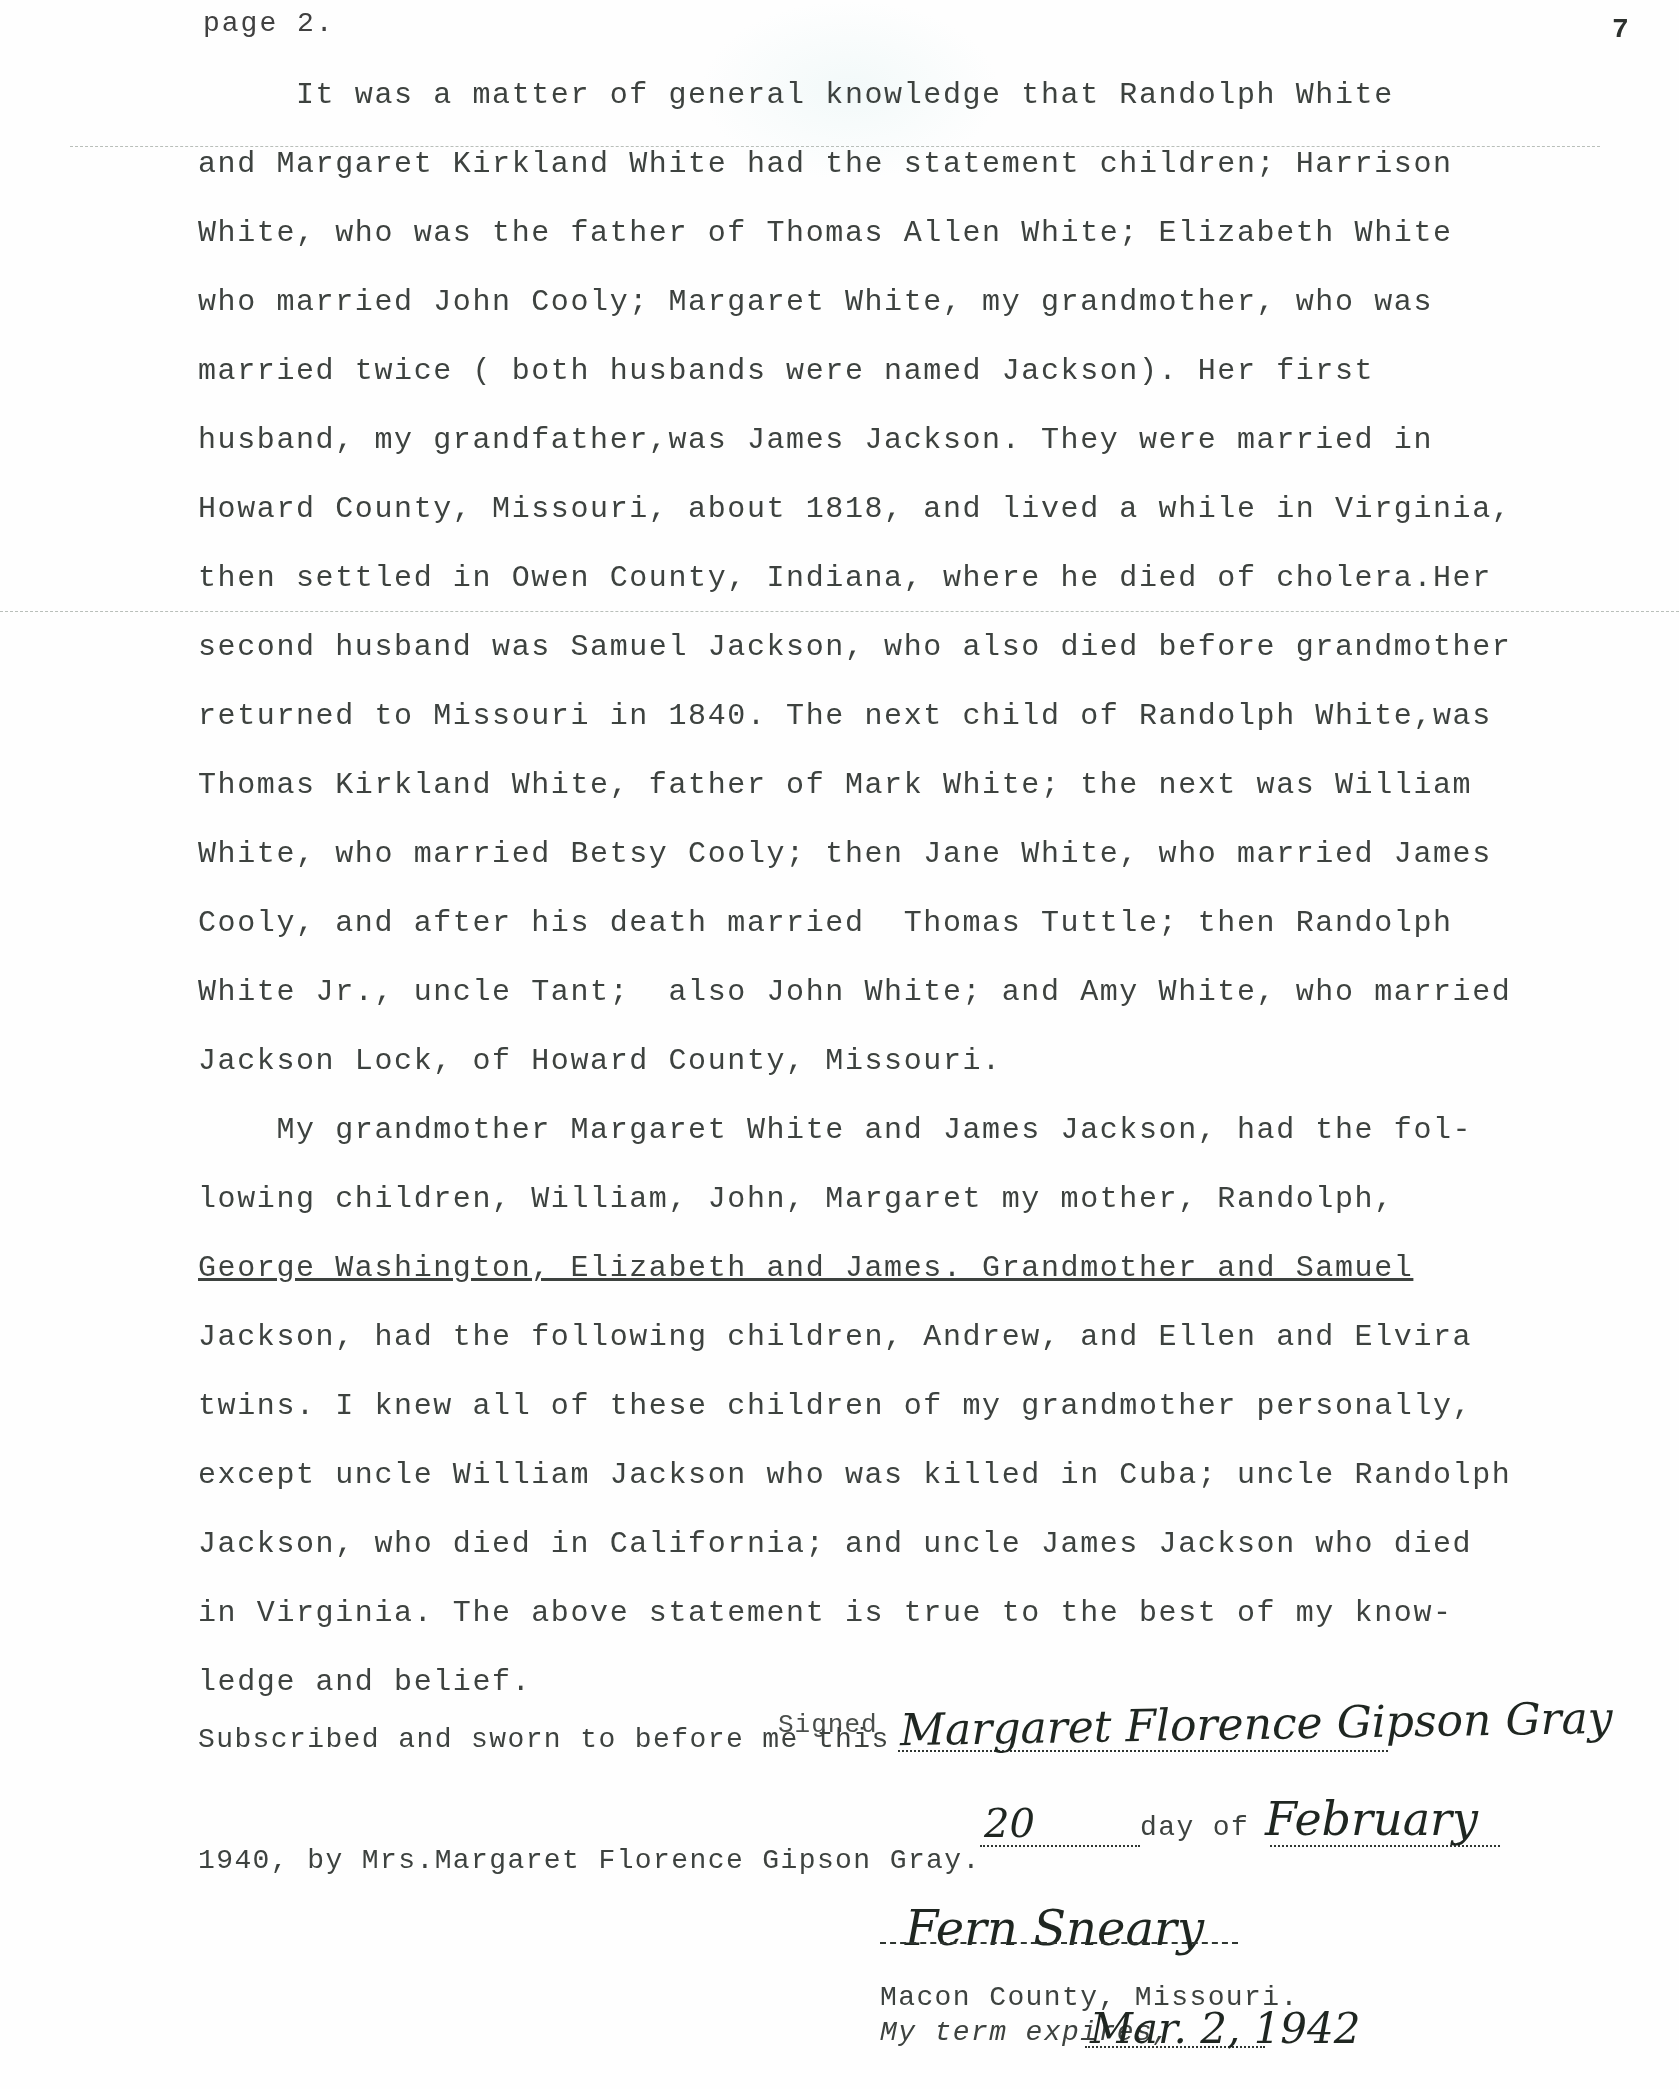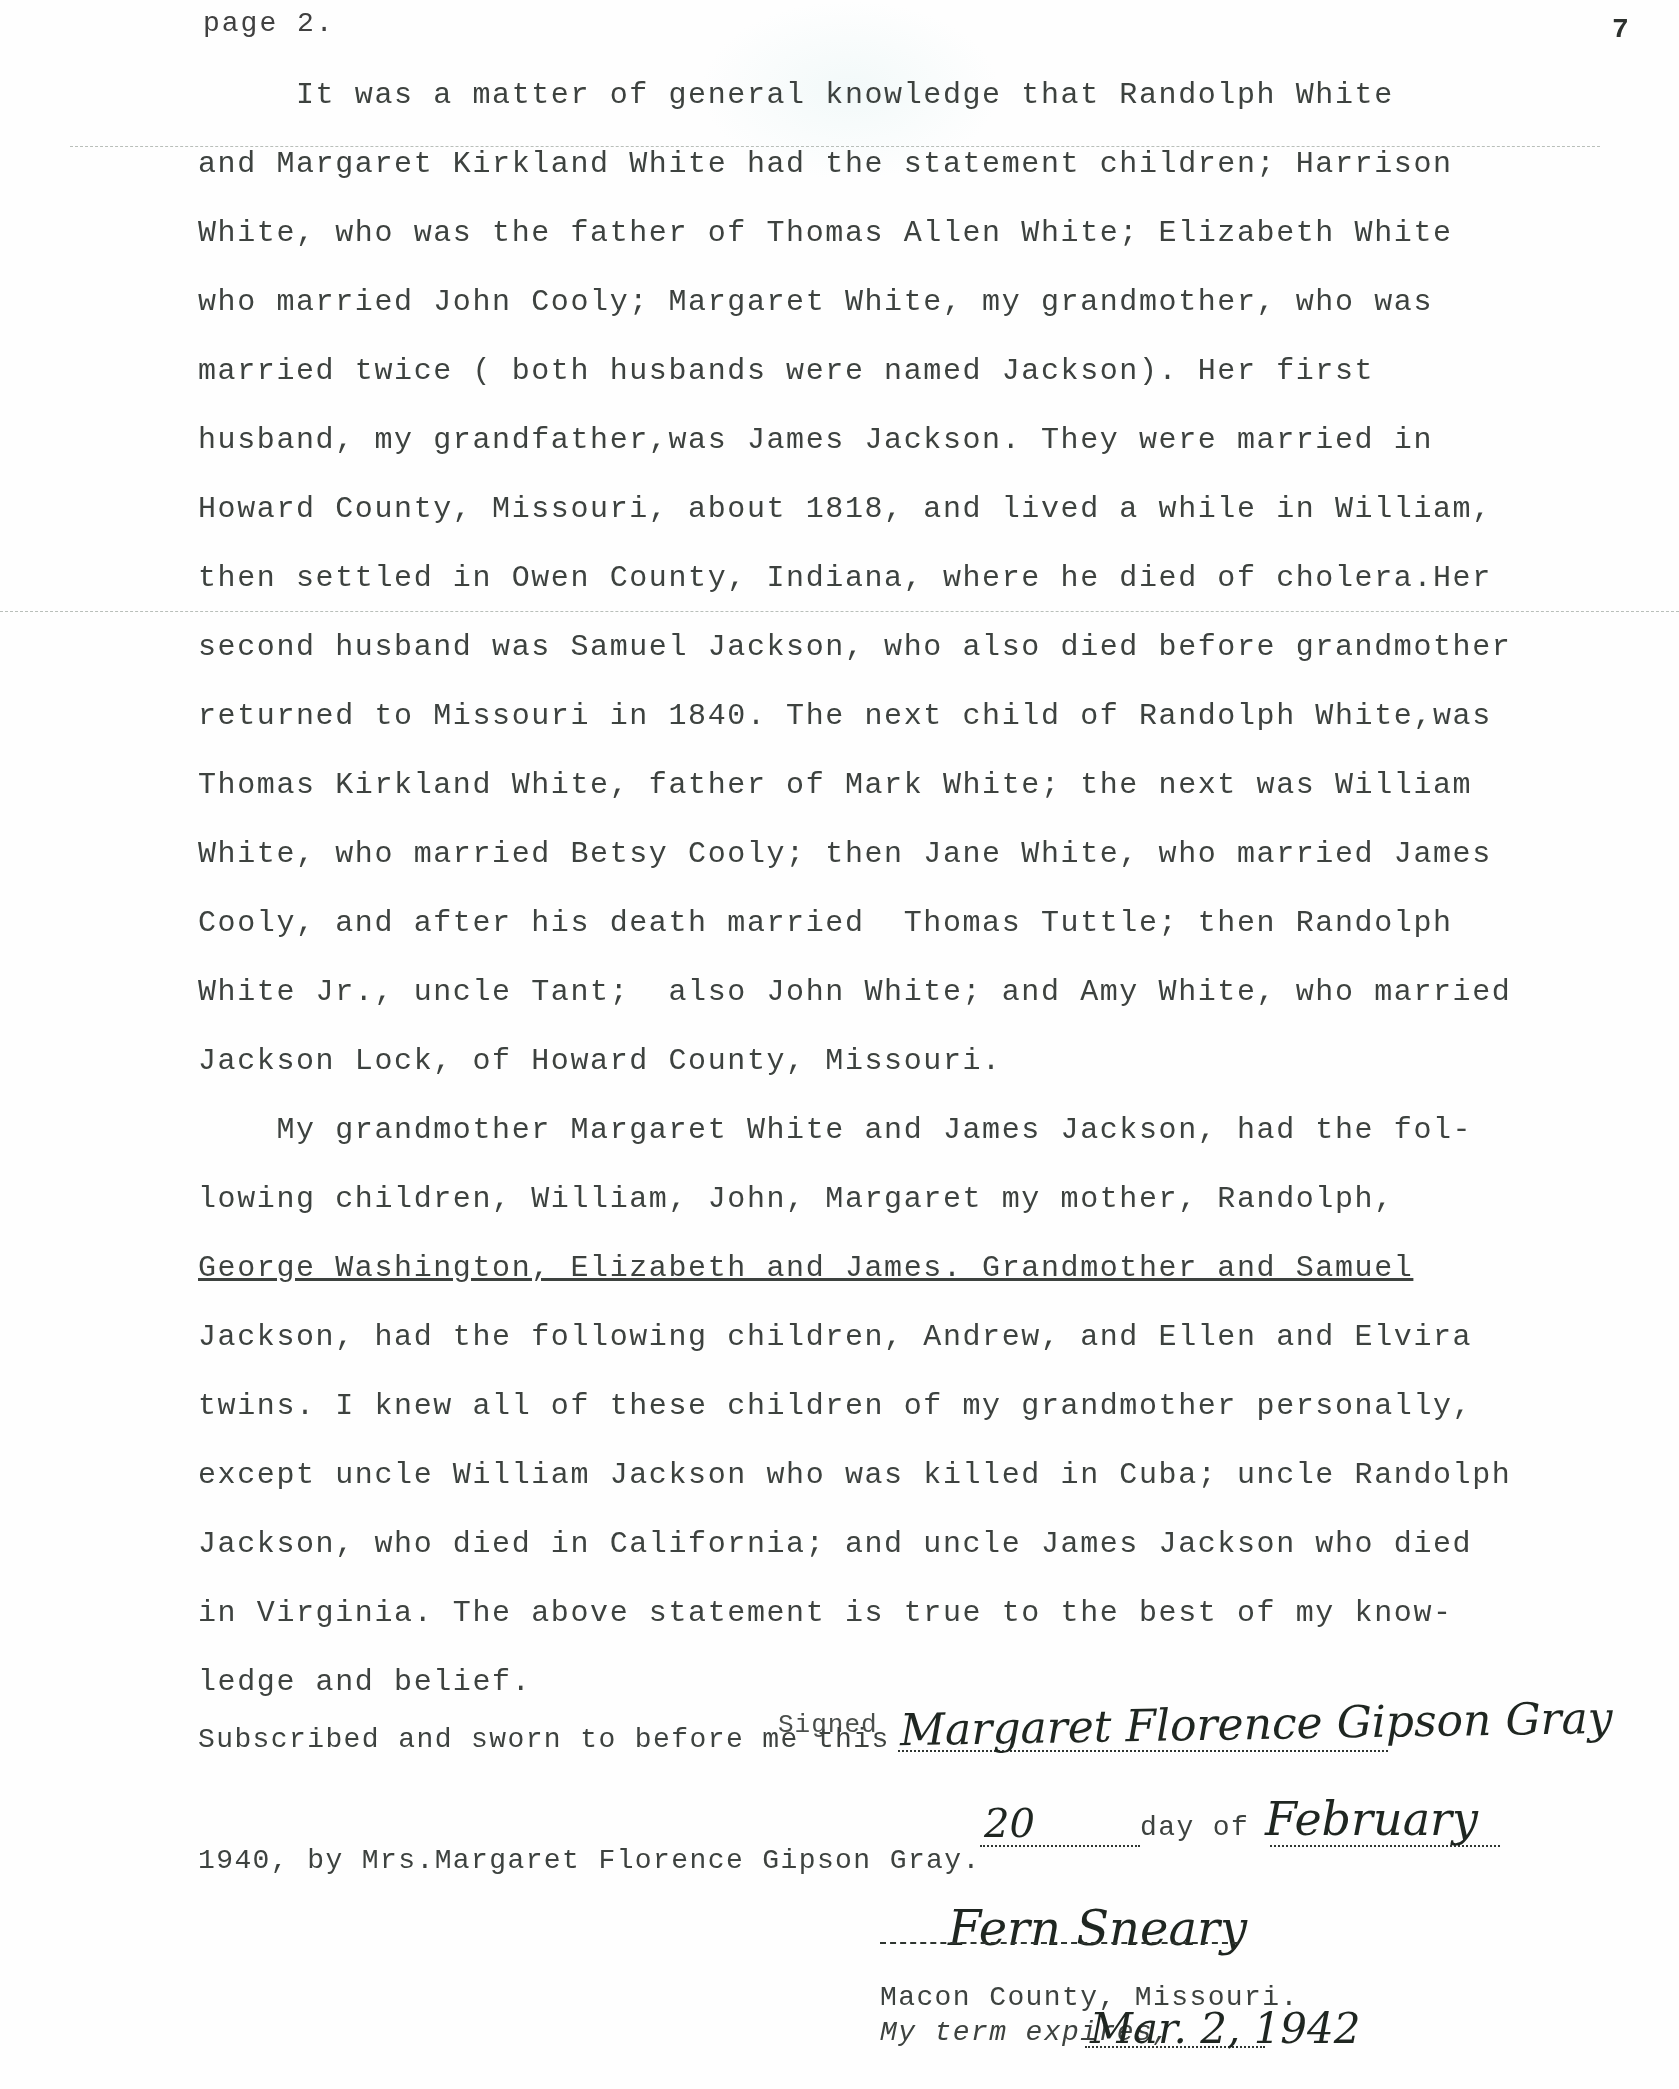--- a/index.html
+++ b/index.html
@@ -40,21 +40,21 @@
   <div class="page-number">7</div>
 
   <div class="body-text">
 
     <div class="line" style="top:0px;">     It was a matter of general knowledge that Randolph White</div>
     <div class="line" style="top:69px;">and Margaret Kirkland White had the statement children; Harrison</div>
     <div class="line" style="top:138px;">White, who was the father of Thomas Allen White; Elizabeth White</div>
     <div class="line" style="top:207px;">who married John Cooly; Margaret White, my grandmother, who was</div>
     <div class="line" style="top:276px;">married twice ( both husbands were named Jackson). Her first</div>
     <div class="line" style="top:345px;">husband, my grandfather,was James Jackson. They were married in</div>
-    <div class="line" style="top:414px;">Howard County, Missouri, about 1818, and lived a while in William,</div>
+    <div class="line" style="top:414px;">Howard County, Missouri, about 1818, and lived a while in Virginia,</div>
     <div class="line" style="top:483px;">then settled in Owen County, Indiana, where he died of cholera.Her</div>
     <div class="line" style="top:552px;">second husband was Samuel Jackson, who also died before grandmother</div>
     <div class="line" style="top:621px;">returned to Missouri in 1840. The next child of Randolph White,was</div>
     <div class="line" style="top:690px;">Thomas Kirkland White, father of Mark White; the next was William</div>
     <div class="line" style="top:759px;">White, who married Betsy Cooly; then Jane White, who married James</div>
     <div class="line" style="top:828px;">Cooly, and after his death married  Thomas Tuttle; then Randolph</div>
     <div class="line" style="top:897px;">White Jr., uncle Tant;  also John White; and Amy White, who married</div>
     <div class="line" style="top:966px;">Jackson Lock, of Howard County, Missouri.</div>
 
     <div class="line" style="top:1035px;">    My grandmother Margaret White and James Jackson, had the fol-</div>
@@ -73,19 +73,19 @@
   <div class="handwriting" style="left:900px; top:1698px; font-size:44px; transform:rotate(-1deg);">Margaret Florence Gipson Gray</div>
 
   <div class="notary-line" style="left:198px; top:1724px;">Subscribed and sworn to before me this</div>
   <div class="underline" style="left:980px; top:1845px; width:160px;"></div>
   <div class="handwriting" style="left:984px; top:1800px; font-size:40px;">20</div>
   <div class="notary-line" style="left:1140px; top:1812px;">day of</div>
   <div class="underline" style="left:1270px; top:1845px; width:230px;"></div>
   <div class="handwriting" style="left:1265px; top:1792px; font-size:46px;">February</div>
   <div class="notary-line" style="left:198px; top:1845px;">1940, by Mrs.Margaret Florence Gipson Gray.</div>
 
-  <div class="handwriting" style="left:905px; top:1900px; font-size:48px;margin-left:43px;">Fern Sneary</div>
+  <div class="handwriting" style="left:905px; top:1900px; font-size:48px;">Fern Sneary</div>
   <div class="underline" style="left:880px; top:1942px; width:358px; border-top:2px dashed #2f3531;"></div>
   <div class="notary-line" style="left:880px; top:1982px;">Macon County, Missouri.</div>
   <div class="notary-line" style="left:880px; top:2017px;font-style:italic;">My term expires,</div>
   <div class="underline" style="left:1085px; top:2046px; width:180px;"></div>
   <div class="handwriting" style="left:1090px; top:2004px; font-size:42px;">Mar. 2, 1942</div>
 </div>
 
 </body></html>

